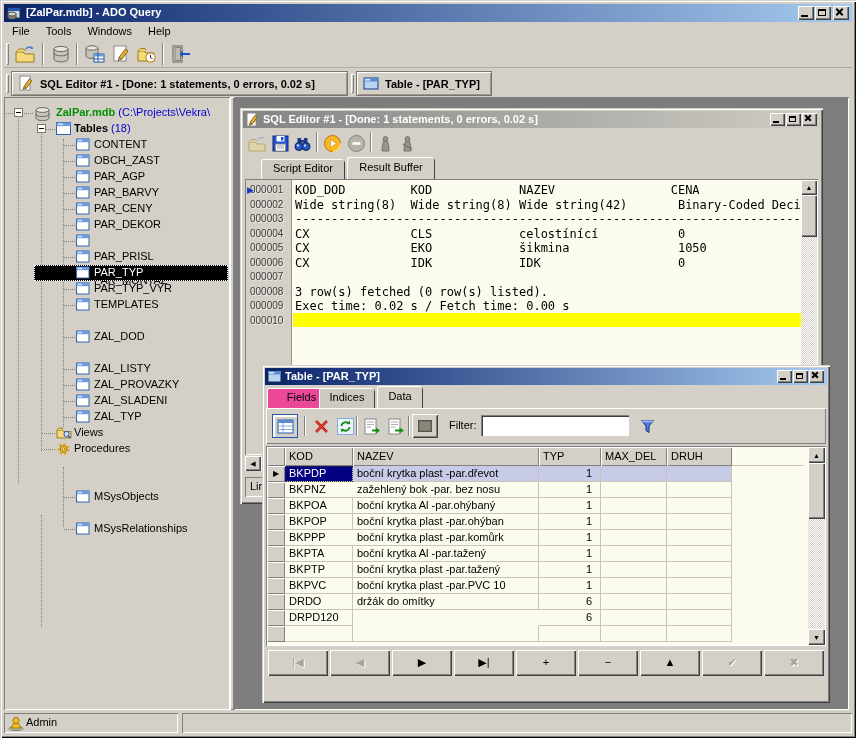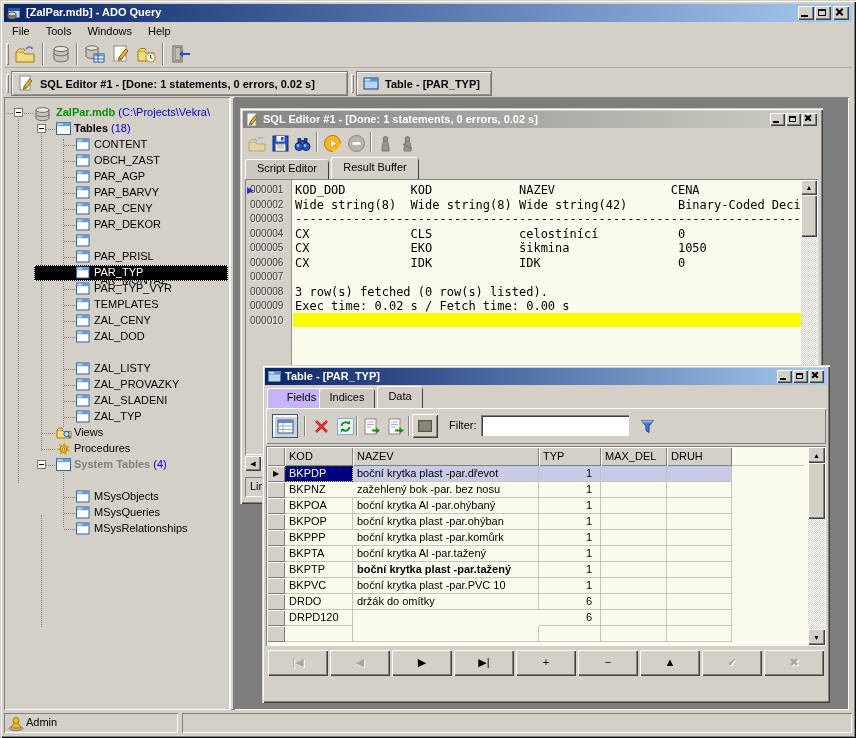--- a/index.html
+++ b/index.html
@@ -338,31 +338,20 @@
           <div class="abs dotted-h" style="left: 60px; top: 8px; width: 11px; height: 1px;"></div>
           <div class="tree-ico" style="left: 72px;">
             <svg width="14" height="13">
               <rect x="0.5" y="1" width="12.5" height="11" fill="#fff" stroke="#3060b0"></rect>
               <rect x="0.5" y="1" width="12.5" height="3.2" fill="#6a9de0"></rect>
               <rect x="1.6" y="1.8" width="4.5" height="1.4" fill="#cfe2fa"></rect>
             </svg>
           </div>
           <div class="tree-label" style="left: 88px;"><span class="">TEMPLATES</span></div>
         </div>
-        <div class="tree-row" style="top: 216px; left: 0px; width: 226px;">
-          <div class="abs dotted-h" style="left: 60px; top: 8px; width: 11px; height: 1px;"></div>
-          <div class="tree-ico" style="left: 72px;">
-            <svg width="14" height="13">
-              <rect x="0.5" y="1" width="12.5" height="11" fill="#fff" stroke="#3060b0"></rect>
-              <rect x="0.5" y="1" width="12.5" height="3.2" fill="#6a9de0"></rect>
-              <rect x="1.6" y="1.8" width="4.5" height="1.4" fill="#cfe2fa"></rect>
-            </svg>
-          </div>
-          <div class="tree-label" style="left: 88px;"><span class="">ZAL_CENY</span></div>
-        </div>
         <div class="tree-row" style="top: 232px; left: 0px; width: 226px;">
           <div class="abs dotted-h" style="left: 60px; top: 8px; width: 11px; height: 1px;"></div>
           <div class="tree-ico" style="left: 72px;">
             <svg width="14" height="13">
               <rect x="0.5" y="1" width="12.5" height="11" fill="#fff" stroke="#3060b0"></rect>
               <rect x="0.5" y="1" width="12.5" height="3.2" fill="#6a9de0"></rect>
               <rect x="1.6" y="1.8" width="4.5" height="1.4" fill="#cfe2fa"></rect>
             </svg>
           </div>
           <div class="tree-label" style="left: 88px;"><span class="">ZAL_DOD</span></div>
@@ -427,53 +416,30 @@
           <div class="abs dotted-h" style="left: 38px; top: 8px; width: 13px; height: 1px;"></div>
           <div class="tree-ico" style="left: 52px;">
             <svg width="15" height="14">
               <circle cx="7.5" cy="7" r="4.6" fill="none" stroke="#e8a820" stroke-width="3" stroke-dasharray="2.1 2.1"></circle>
               <circle cx="7.5" cy="7" r="3.4" fill="#f6c84a" stroke="#a07808"></circle>
               <circle cx="7.5" cy="7" r="1.3" fill="#fff" stroke="#a07808"></circle>
             </svg>
           </div>
           <div class="tree-label" style="left: 68px;"><span class="">Procedures</span></div>
         </div>
-        <div class="tree-row" style="top: 360px; left: 0px; width: 226px;">
-          <div class="abs dotted-h" style="left: 38px; top: 8px; width: 13px; height: 1px;"></div>
-          <div class="exp-box" style="left: 33px;"></div>
-          <div class="tree-ico" style="left: 52px;">
-            <svg width="15" height="13">
-              <rect x="0.5" y="0.5" width="14" height="12" fill="#fff" stroke="#3060b0"></rect>
-              <rect x="0.5" y="0.5" width="14" height="3.6" fill="#6a9de0"></rect>
-              <rect x="1.8" y="1.4" width="5" height="1.6" fill="#cfe2fa"></rect>
-            </svg>
-          </div>
-          <div class="tree-label" style="left: 68px;"><span class="lbl-gray">System Tables</span><span class="suffix">  (4)</span></div>
-        </div>
         <div class="tree-row" style="top: 392px; left: 0px; width: 226px;">
           <div class="abs dotted-h" style="left: 60px; top: 8px; width: 11px; height: 1px;"></div>
           <div class="tree-ico" style="left: 72px;">
             <svg width="14" height="13">
               <rect x="0.5" y="1" width="12.5" height="11" fill="#fff" stroke="#3060b0"></rect>
               <rect x="0.5" y="1" width="12.5" height="3.2" fill="#6a9de0"></rect>
               <rect x="1.6" y="1.8" width="4.5" height="1.4" fill="#cfe2fa"></rect>
             </svg>
           </div>
           <div class="tree-label" style="left: 88px;"><span class="">MSysObjects</span></div>
-        </div>
-        <div class="tree-row" style="top: 408px; left: 0px; width: 226px;">
-          <div class="abs dotted-h" style="left: 60px; top: 8px; width: 11px; height: 1px;"></div>
-          <div class="tree-ico" style="left: 72px;">
-            <svg width="14" height="13">
-              <rect x="0.5" y="1" width="12.5" height="11" fill="#fff" stroke="#3060b0"></rect>
-              <rect x="0.5" y="1" width="12.5" height="3.2" fill="#6a9de0"></rect>
-              <rect x="1.6" y="1.8" width="4.5" height="1.4" fill="#cfe2fa"></rect>
-            </svg>
-          </div>
-          <div class="tree-label" style="left: 88px;"><span class="">MSysQueries</span></div>
         </div>
         <div class="tree-row" style="top: 424px; left: 0px; width: 226px;">
           <div class="abs dotted-h" style="left: 60px; top: 8px; width: 11px; height: 1px;"></div>
           <div class="tree-ico" style="left: 72px;">
             <svg width="14" height="13">
               <rect x="0.5" y="1" width="12.5" height="11" fill="#fff" stroke="#3060b0"></rect>
               <rect x="0.5" y="1" width="12.5" height="3.2" fill="#6a9de0"></rect>
               <rect x="1.6" y="1.8" width="4.5" height="1.4" fill="#cfe2fa"></rect>
             </svg>
           </div>
@@ -558,21 +524,21 @@
         </div>
         <div class="abs ticon" style="left:153px;top:2px;width:22px;">
           <svg width="15" height="17">
               <path d="M4 16c0-5 1-11 3.5-11S11 11 11 16z" fill="#98948a" stroke="#78746a"></path>
               <circle cx="7.5" cy="4" r="2.4" fill="#98948a" stroke="#78746a"></circle>
               <path d="M3 9l9 5" stroke="#78746a" stroke-width="1.4"></path>
             </svg>
         </div>
       </div>
 
-      <div class="abs" style="left:3px;top:49px;width:577px;height:22px;padding-left:31px;">
+      <div class="abs" style="left:19px;top:49px;width:577px;height:22px;padding-left:31px;">
           <div class="ctab" style="left: 2px; width: 84px; top: 2px; height: 20px; line-height: 18px; background: rgb(205, 201, 192);">Script Editor</div>
           <div class="ctab" style="left: 88px; width: 88px; top: 0px; height: 22px; z-index: 3; line-height: 20px;">Result Buffer</div>
         </div>
 
       <div class="abs sunken-thin ed-area" style="left:5px;top:71px;width:573px;height:276px;">
         <div class="abs gutter" style="left:1px;top:1px;width:46px;height:274px;"></div>
         <div id="ed-lines" class="abs" style="left:0;top:0;width:556px;height:274px;overflow:hidden;">
             <div class="gut-num" style="top: 5px;">000001</div>
             <div class="ed-line" style="top: 4px;">KOD_DOD         KOD            NAZEV                CENA</div>
             <div class="gut-num" style="top: 19.5px;">000002</div>
@@ -632,21 +598,21 @@
         <div class="abs cap-btn cap-sm" style="right:19px;top:2px;width:15px;height:13px;">
             <span class="g-max"></span>
           </div>
         <div class="abs cap-btn cap-sm" style="right:3px;top:2px;width:15px;height:13px;">
             <span class="g-x1"></span>
             <span class="g-x2"></span>
           </div>
       </div>
 
       <div class="abs" style="left:3px;top:21px;width:562px;height:22px;">
-          <div class="ctab" style="left: 2px; width: 69px; top: 2px; height: 20px; line-height: 18px; background: #c4b5fd;">Fields</div>
+          <div class="ctab" style="left: 2px; width: 69px; top: 2px; height: 20px; line-height: 18px; background: #ec4899;">Fields</div>
           <div class="ctab" style="left: 54px; width: 56px; top: 2px; height: 20px; line-height: 18px; background: rgb(205, 201, 192);">Indices</div>
           <div class="ctab" style="left: 112px; width: 46px; top: 0px; height: 22px; z-index: 3; line-height: 20px;">Data</div>
         </div>
 
       <div class="abs raised-thin" style="left:4px;top:43px;width:560px;height:36px;">
         <div class="abs ticon" style="left:6px;top:6px;width:26px;height:24px;box-shadow:inset 0 0 0 1px #2458a8, inset 1px 1px 0 2px #fff;">
           <svg width="17" height="15">
               <rect x="1" y="1" width="15" height="13" fill="#fff" stroke="#2458a8"></rect>
               <rect x="1" y="1" width="15" height="3" fill="#5a8cd0"></rect>
               <path d="M1 7h15M1 10.5h15M6 4v10" stroke="#88aad8"></path>
@@ -748,21 +714,21 @@
             <div style="position: absolute; left: 465px; top: 83px; width: 72px; height: 16px; background: rgb(252, 252, 238);"></div>
             <div class="rs" style="left: 0px; top: 99px; width: 18px; height: 16px;"></div>
             <div class="gc" style="left: 18px; top: 99px; width: 68px; height: 16px;">BKPTA</div>
             <div class="gc" style="left: 86px; top: 99px; width: 186px; height: 16px;">boční krytka Al -par.tažený</div>
             <div class="gc num" style="left: 272px; top: 99px; width: 62px; height: 16px;">1</div>
             <div class="gc" style="left: 334px; top: 99px; width: 66px; height: 16px;"></div>
             <div class="gc" style="left: 400px; top: 99px; width: 65px; height: 16px;"></div>
             <div style="position: absolute; left: 465px; top: 99px; width: 72px; height: 16px; background: rgb(252, 252, 238);"></div>
             <div class="rs" style="left: 0px; top: 115px; width: 18px; height: 16px;"></div>
             <div class="gc" style="left: 18px; top: 115px; width: 68px; height: 16px;">BKPTP</div>
-            <div class="gc" style="left: 86px; top: 115px; width: 186px; height: 16px; font-weight: bold;">boční krytka plast -par.tažený</div>
+            <div class="gc" style="left: 86px; top: 115px; width: 186px; height: 16px;">boční krytka plast -par.tažený</div>
             <div class="gc num" style="left: 272px; top: 115px; width: 62px; height: 16px;">1</div>
             <div class="gc" style="left: 334px; top: 115px; width: 66px; height: 16px;"></div>
             <div class="gc" style="left: 400px; top: 115px; width: 65px; height: 16px;"></div>
             <div style="position: absolute; left: 465px; top: 115px; width: 72px; height: 16px; background: rgb(252, 252, 238);"></div>
             <div class="rs" style="left: 0px; top: 131px; width: 18px; height: 16px;"></div>
             <div class="gc" style="left: 18px; top: 131px; width: 68px; height: 16px;">BKPVC</div>
             <div class="gc" style="left: 86px; top: 131px; width: 186px; height: 16px;">boční krytka plast -par.PVC 10</div>
             <div class="gc num" style="left: 272px; top: 131px; width: 62px; height: 16px;">1</div>
             <div class="gc" style="left: 334px; top: 131px; width: 66px; height: 16px;"></div>
             <div class="gc" style="left: 400px; top: 131px; width: 65px; height: 16px;"></div>

